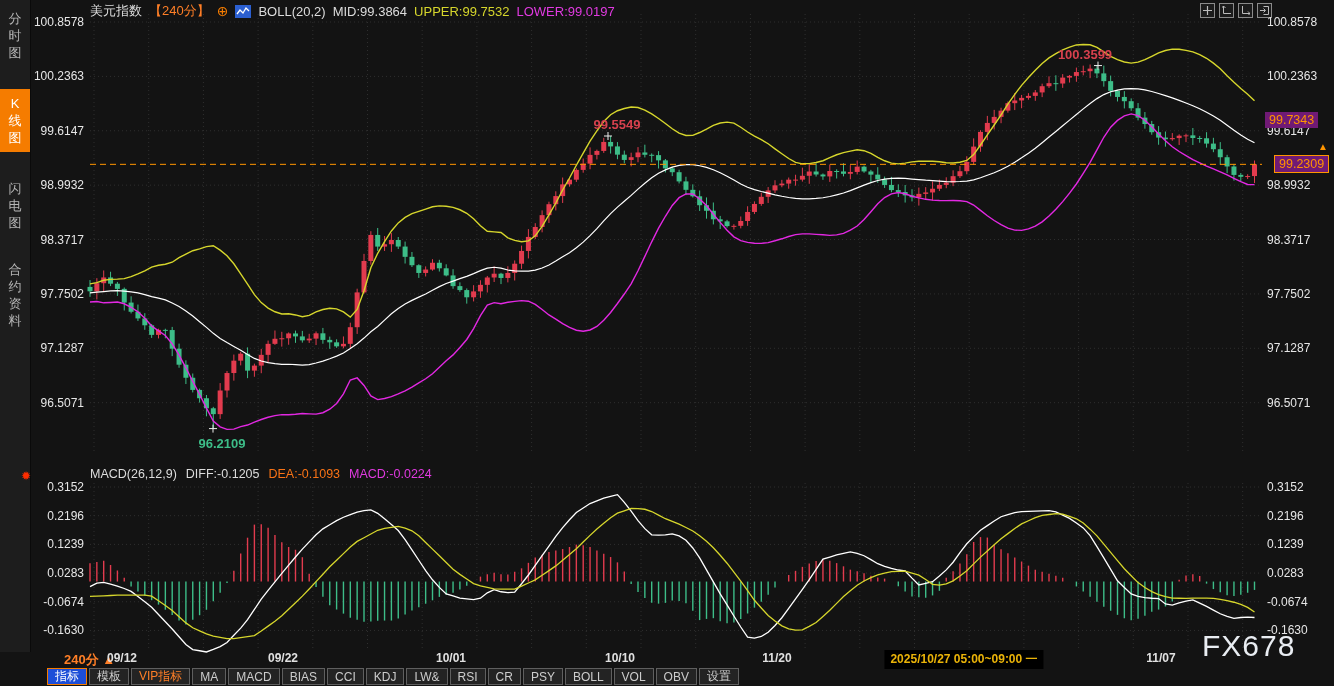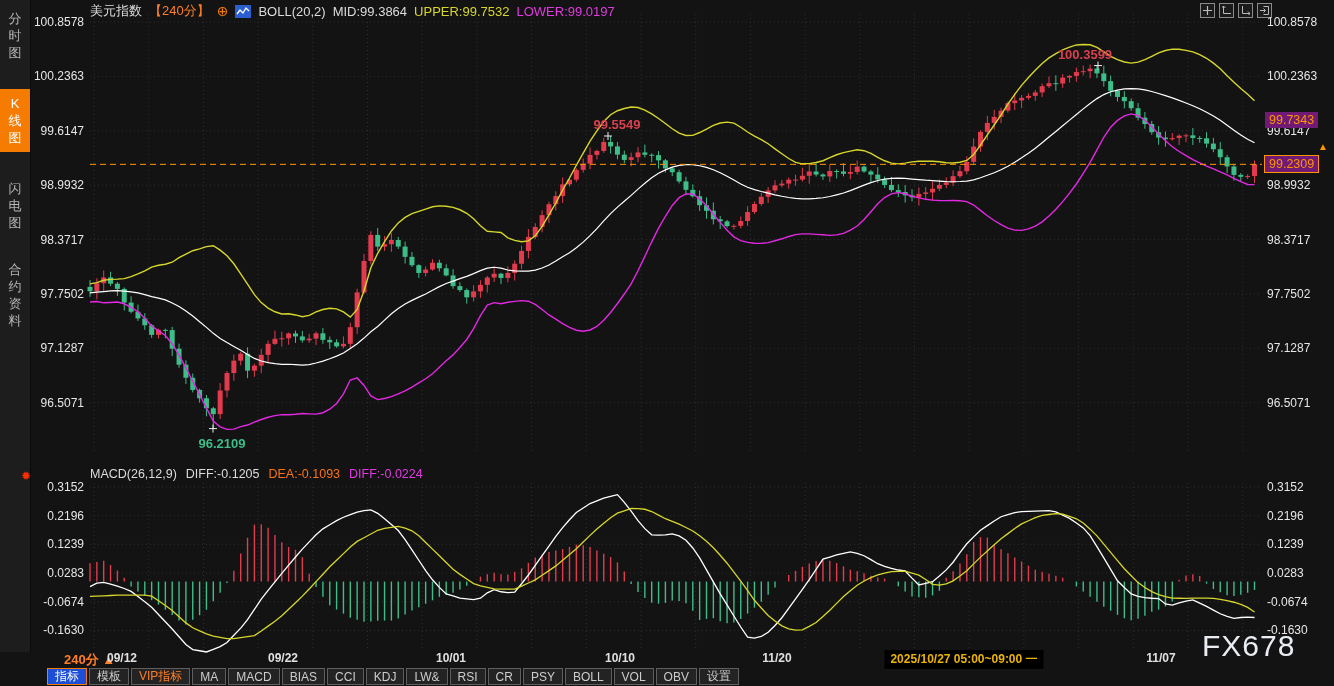--- a/index.html
+++ b/index.html
@@ -23,21 +23,21 @@
   .ticon svg{display:block;}
   .axis-label{position:absolute;font-size:12px;color:#e6e6e6;width:58px;}
   .axis-left{left:26px;text-align:right;}
   .axis-right{left:1267px;text-align:left;}
   #macd-legend{left:90px;top:467px;display:flex;gap:9px;font-size:12.5px;white-space:nowrap;}
   .ml-name{color:#dcdcdc;} .ml-dea{color:#f97316;} .ml-macd{color:#e03ae0;}
   #macd-icon{left:21px;top:469px;color:#ff2d00;font-size:12px;}
   .annot{position:absolute;font-size:13px;font-weight:bold;transform:translateX(-50%);white-space:nowrap;}
   .annot-red{color:#d8414e;} .annot-green{color:#3dbd88;}
   .float-label{position:absolute;background:#701a75;color:#ff9500;font-size:12.5px;padding:1px 4px;white-space:nowrap;}
-  #price-box{border:1px solid #ff9500;}
+  #price-box{border:1px solid #ff9500;margin-left:10px;}
   #price-arrow{position:absolute;color:#ff9500;font-size:10px;}
   #period-bottom{left:64px;top:651px;color:#ff7f27;font-size:13px;font-weight:bold;}
   .date-label{position:absolute;top:651px;transform:translateX(-50%);color:#e0e0e0;font-size:12px;font-weight:bold;white-space:nowrap;}
   #date-highlight{position:absolute;top:650px;transform:translateX(-50%);background:#000;color:#eab308;
                   font-size:12px;font-weight:bold;padding:1px 6px;white-space:nowrap;}
   #toolbar{left:47px;top:668px;height:17px;display:flex;gap:2px;}
   .tb-btn{height:15px;border:1px solid #5f5f5f;background:#232323;color:#cccccc;font-size:12px;
           padding:0 7px;display:flex;align-items:center;cursor:pointer;white-space:nowrap;}
   .tb-btn.active{background:#1d4ed8;border-color:#f57c00;color:#fff;}
   .tb-btn.vip{color:#ff7f27;text-align:center;}
@@ -731,21 +731,21 @@
 
   <div class="float-label" id="band-label" style="left: 1265px; top: 112.306px;">99.7343</div>
   <div id="price-arrow" style="left: 1318px; top: 141.354px;">▲</div>
   <div class="float-label" id="price-box" style="left: 1264px; top: 155.354px;">99.2309</div>
 
   <div id="macd-icon" class="abs">✹</div>
   <div id="macd-legend" class="abs">
     <span class="ml-name">MACD(26,12,9)</span>
     <span class="ml-name">DIFF:-0.1205</span>
     <span class="ml-dea">DEA:-0.1093</span>
-    <span class="ml-macd">DIFF:-0.0224</span>
+    <span class="ml-macd">MACD:-0.0224</span>
   </div>
 
   <div id="period-bottom" class="abs">240分 ▲</div>
   <div id="date-axis">
       <span class="date-label" style="left: 122px;">09/12</span>
       <span class="date-label" style="left: 283px;">09/22</span>
       <span class="date-label" style="left: 451px;">10/01</span>
       <span class="date-label" style="left: 620px;">10/10</span>
       <span class="date-label" style="left: 777px;">11/20</span>
       <span class="date-label" style="left: 1161px;">11/07</span>

